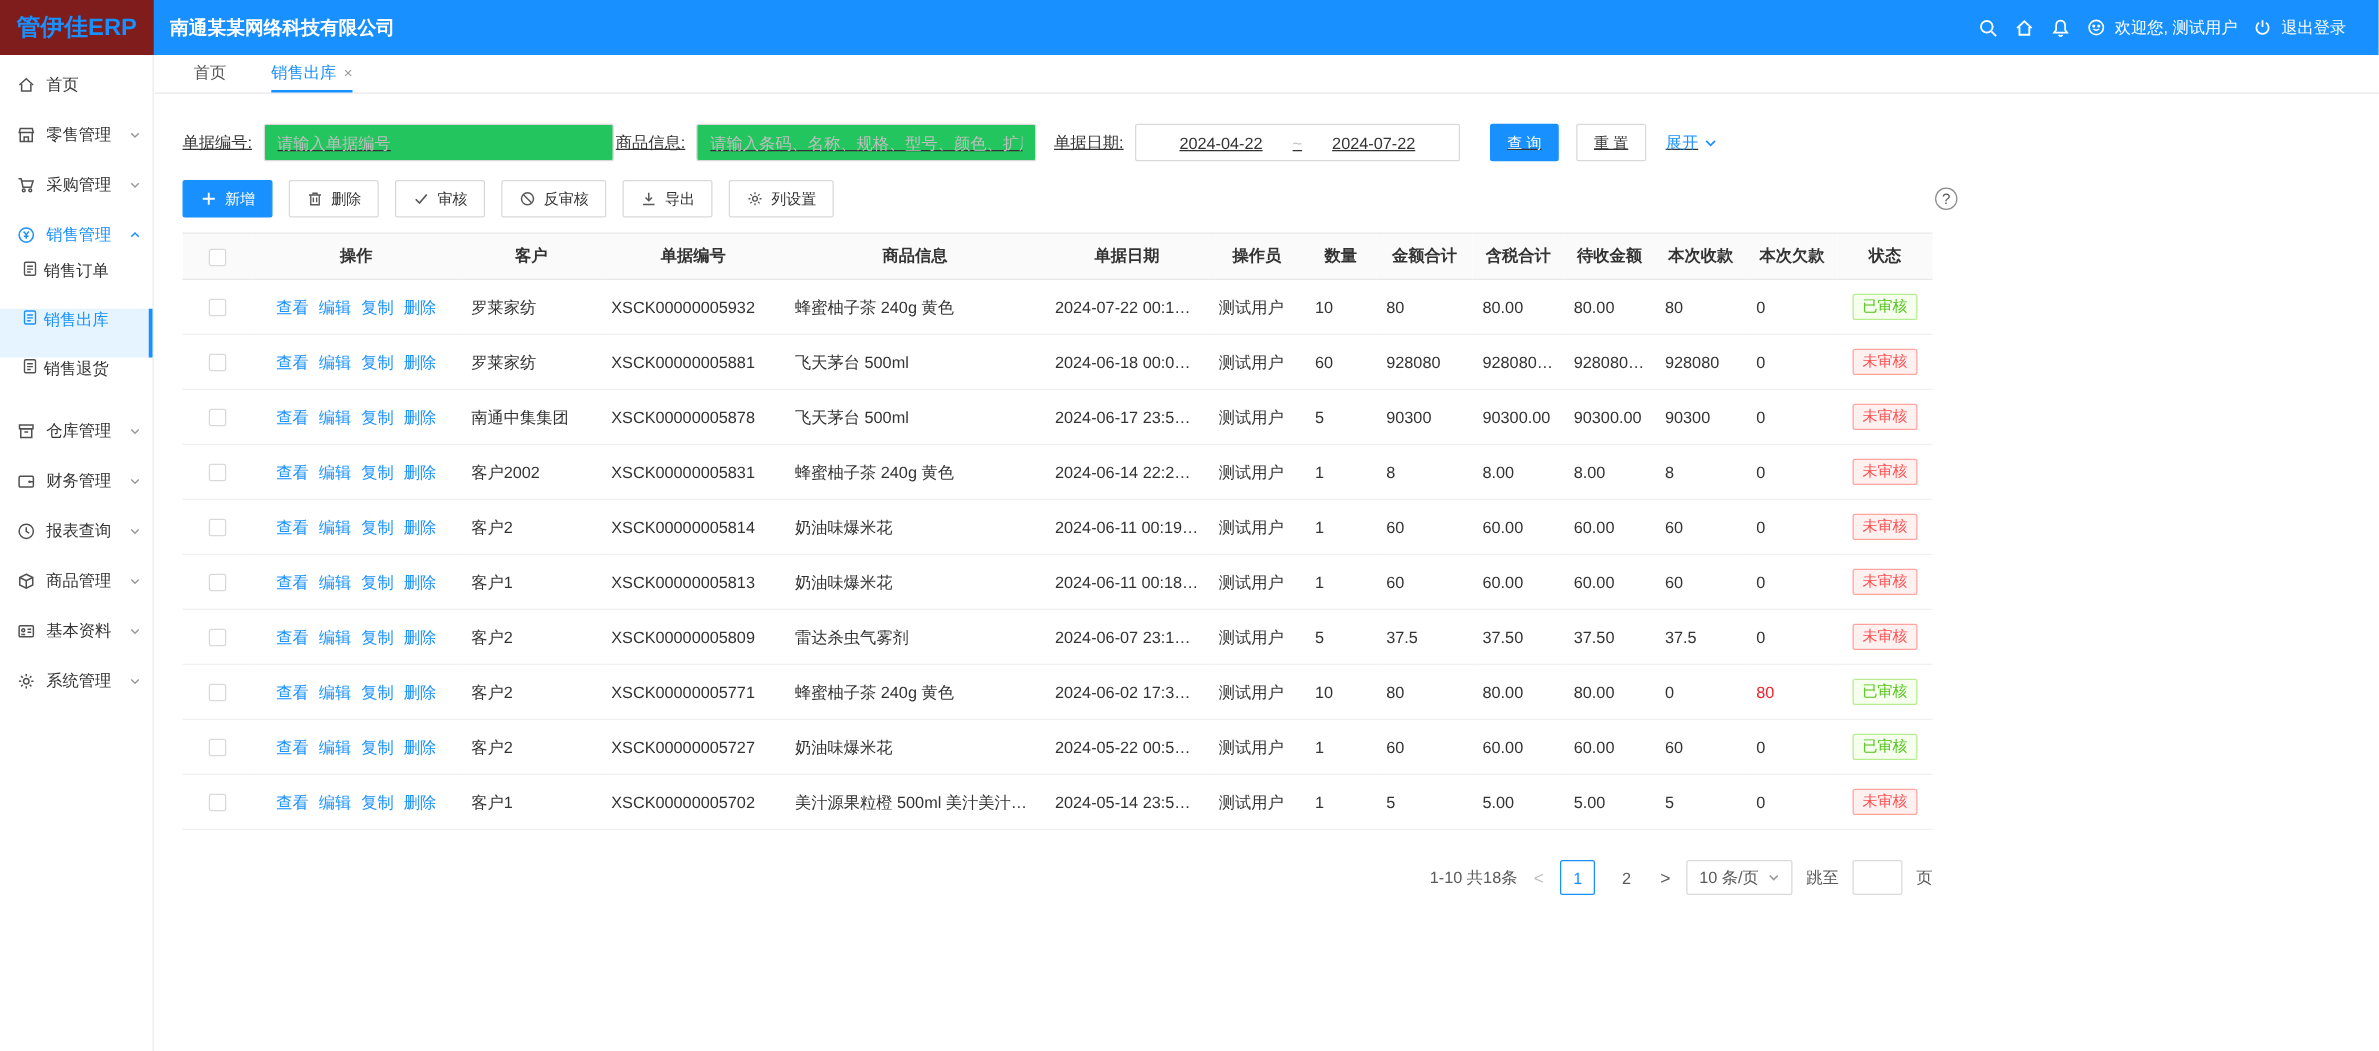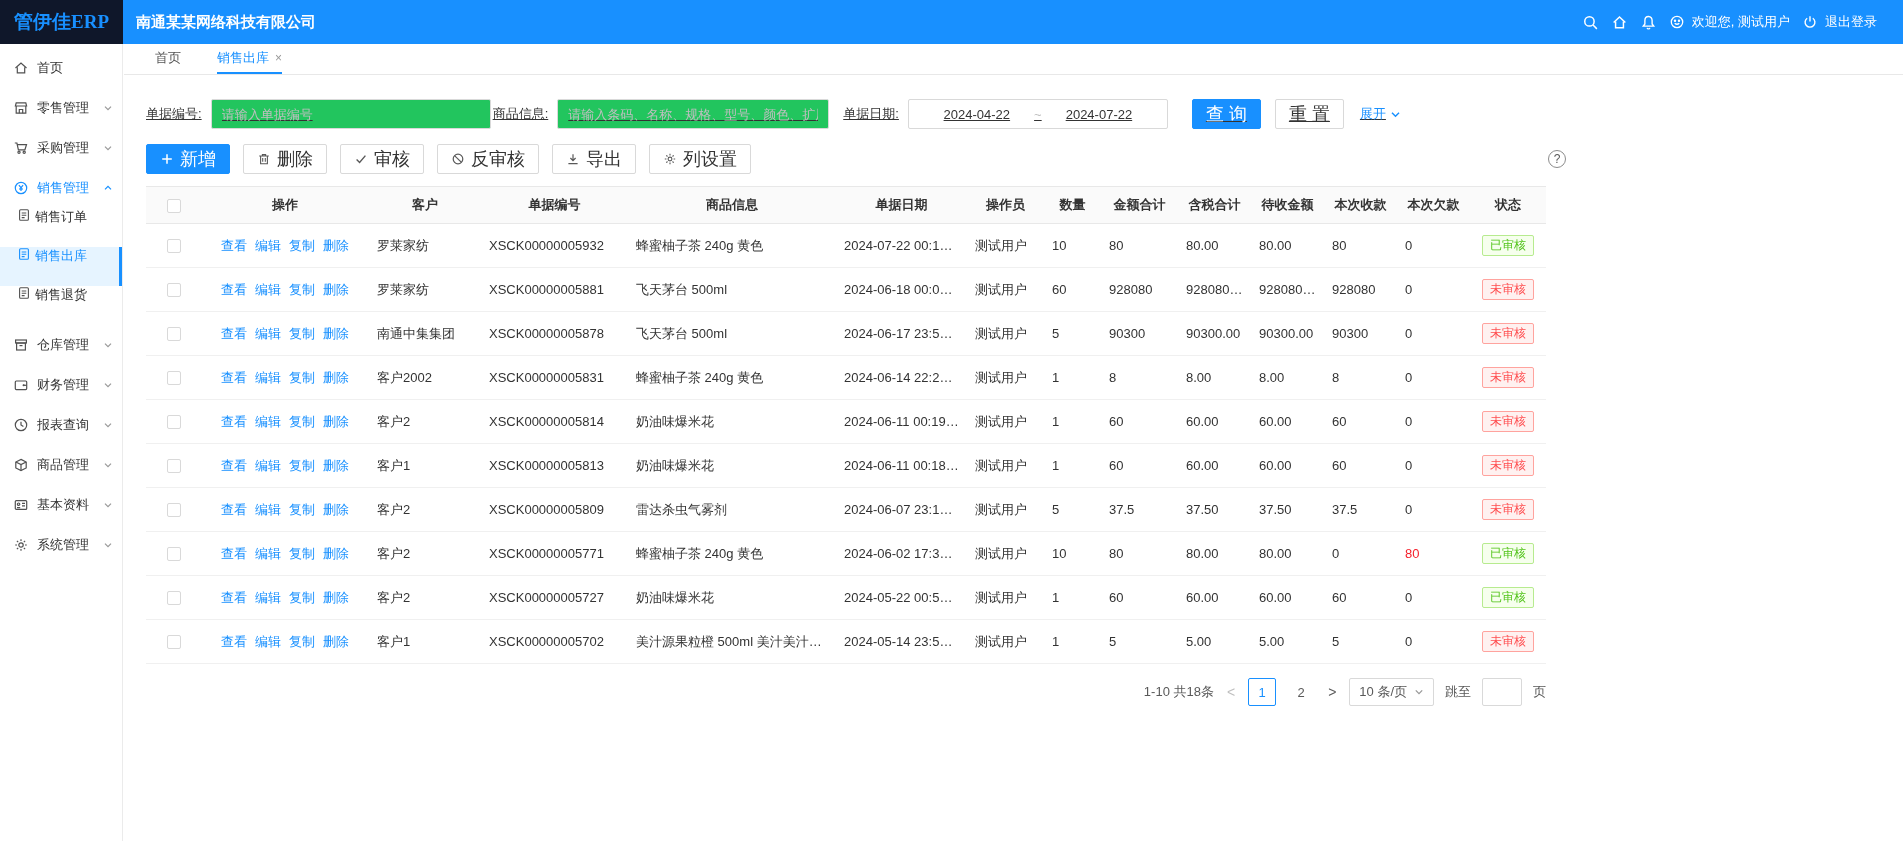--- a/index.html
+++ b/index.html
@@ -1,22 +1,22 @@
 <!DOCTYPE html>
 <html><head>
 <meta charset="utf-8">
 <style>
   * { box-sizing: border-box; margin: 0; padding: 0; }
   html,body { width:1903px; height:841px; overflow:hidden; background:#fff;
     font-family:"Liberation Sans","DejaVu Sans",sans-serif; font-size:13px; color:#333; }
 
   
   .topbar { height:44px; background:#1890ff; display:flex; align-items:center; }
-  .logo { width:123px; height:44px; background:#0f172a; color:#1890ff; font-size:19px;
-    font-weight:bold; display:flex; align-items:center; justify-content:center; flex:0 0 123px;font-family:Liberation Serif, serif;}
+  .logo { width:123px; height:44px; background:#7f1d1d; color:#1890ff; font-size:19px;
+    font-weight:bold; display:flex; align-items:center; justify-content:center; flex:0 0 123px;}
   .company { color:#fff; font-size:15px; font-weight:bold; margin-left:13px; }
   .top-right { margin-left:auto; display:flex; align-items:center; gap:12px; padding-right:26px; color:#fff; }
   .top-ic { width:17px; height:17px; display:inline-flex; cursor:pointer; }
   .top-group { display:flex; align-items:center; gap:6px; cursor:pointer; font-size:13px; }
   svg { display:block; }
 
   
   .sidebar { position:absolute; left:0; top:44px; width:123px; height:797px;
     background:#fff; border-right:1px solid #ebebeb; padding-top:4px; }
   .side-item { height:40px; display:flex; align-items:center; padding-left:13px; gap:8px;
@@ -45,21 +45,21 @@
   .flabel { color:#333; margin-right:9px; white-space:nowrap; }
   .text-input { height:30px; border:1px solid #d9d9d9; border-radius:2px; padding:0 10px;
     font-size:13px; color:#333; outline:none; font-family:inherit; background:#22c55e; }
   .text-input::placeholder { color:#bfbfbf; }
   .inp-billno { width:280px; }
   .inp-product { width:272px; }
   .daterange { width:260px; height:30px; border:1px solid #d9d9d9; border-radius:2px;
     display:flex; align-items:center; justify-content:center; gap:24px; color:#333; cursor:pointer; background:#fff;}
   .gap1 { margin-left:2px; } .gap2 { margin-left:14px; } .gap3 { margin-left:24px; }
   .btn { height:30px; padding:0 13px; border:1px solid #d9d9d9; border-radius:2px; background:#fff;
-    color:#333; font-size:18px; cursor:pointer; display:inline-flex; align-items:center; gap:6px; font-family:inherit;}
+    color:#333; font-size:12px; cursor:pointer; display:inline-flex; align-items:center; gap:6px; font-family:inherit;}
   .btn-primary { background:#1890ff; border-color:#1890ff; color:#fff; }
   .expand-link { color:#1890ff; display:inline-flex; align-items:center; gap:4px; cursor:pointer; margin-left:16px; }
   .expand-link .chev { width:11px; height:11px; }
 
   
   .toolbar { margin-top:15px; display:flex; align-items:center; gap:13px; width:1420px; }
   .tbtn .bic { width:14px; height:14px; color:#595959; }
   .btn-primary .bic { color:#fff; }
   .help { margin-left:auto; width:18px; height:18px; border:1px solid #8c8c8c; border-radius:50%;
     color:#595959; display:flex; align-items:center; justify-content:center; font-size:12px; cursor:pointer; }
@@ -73,21 +73,21 @@
   td.c-center, th.c-center { text-align:center; }
   .checkbox { width:14px; height:14px; border:1px solid #d9d9d9; border-radius:2px;
     display:inline-block; background:#fff; cursor:pointer; vertical-align:middle; }
   .oplink { color:#1890ff; cursor:pointer; margin:0 4px; }
   .badge { display:inline-block; padding:1px 7px; font-size:12px; border-radius:2px; border:1px solid; line-height:17px;}
   .badge.approved { color:#52c41a; background:#f6ffed; border-color:#b7eb8f; }
   .badge.unapproved { color:#ff4d4f; background:#fff1f0; border-color:#ffa39e; }
   .red-text { color:#f5222d; }
 
   
-  .pagination { width:1400px; margin-top:14px; display:flex; justify-content:flex-end;
+  .pagination { width:1400px; margin-top:24px; display:flex; justify-content:flex-end;
     align-items:center; gap:11px; color:#595959; }
   .pg-arrow { font-size:14px; cursor:pointer; padding:0 2px; }
   .pg-prev { color:#bfbfbf; }
   .pg-next { color:#595959; }
   .pg-num { min-width:28px; height:28px; display:flex; align-items:center; justify-content:center;
     cursor:pointer; border-radius:2px; }
   .pg-num.current { border:1px solid #1890ff; color:#1890ff; background:#fff; }
   .pg-size { height:28px; border:1px solid #d9d9d9; border-radius:2px; padding:0 9px;
     display:flex; align-items:center; gap:7px; cursor:pointer; background:#fff; }
   .pg-size .chev { width:10px; height:10px; color:#999; }

